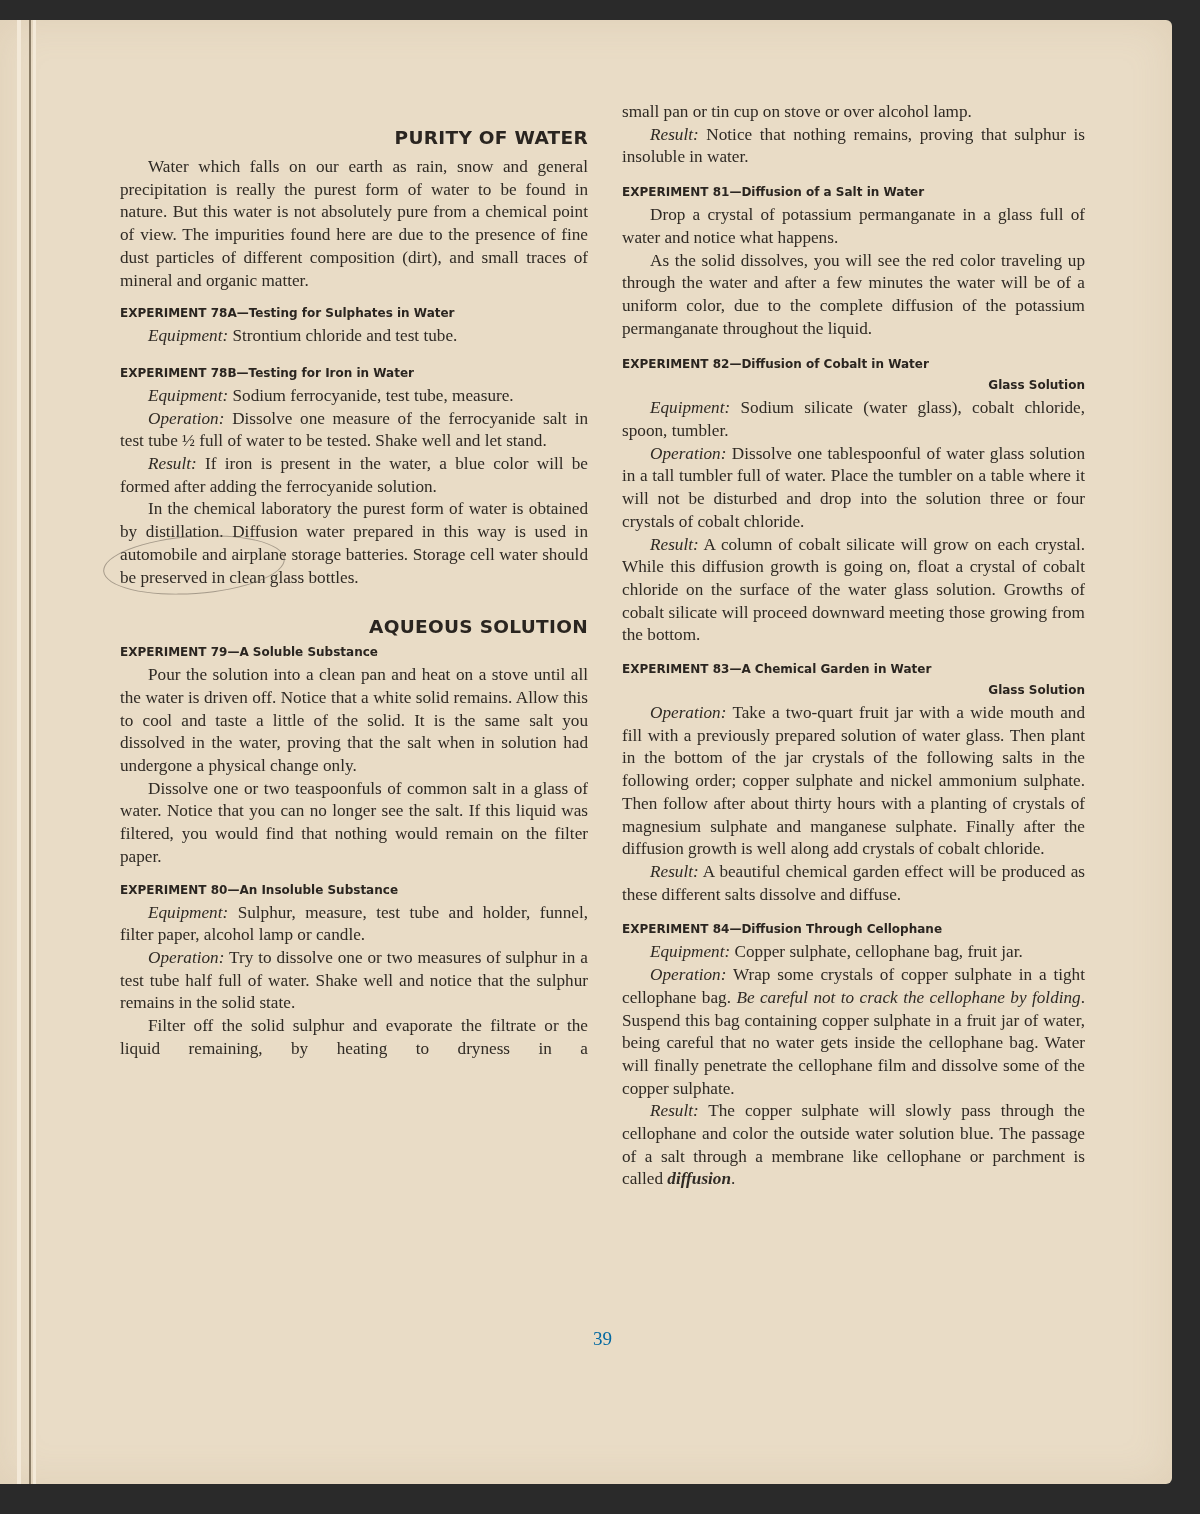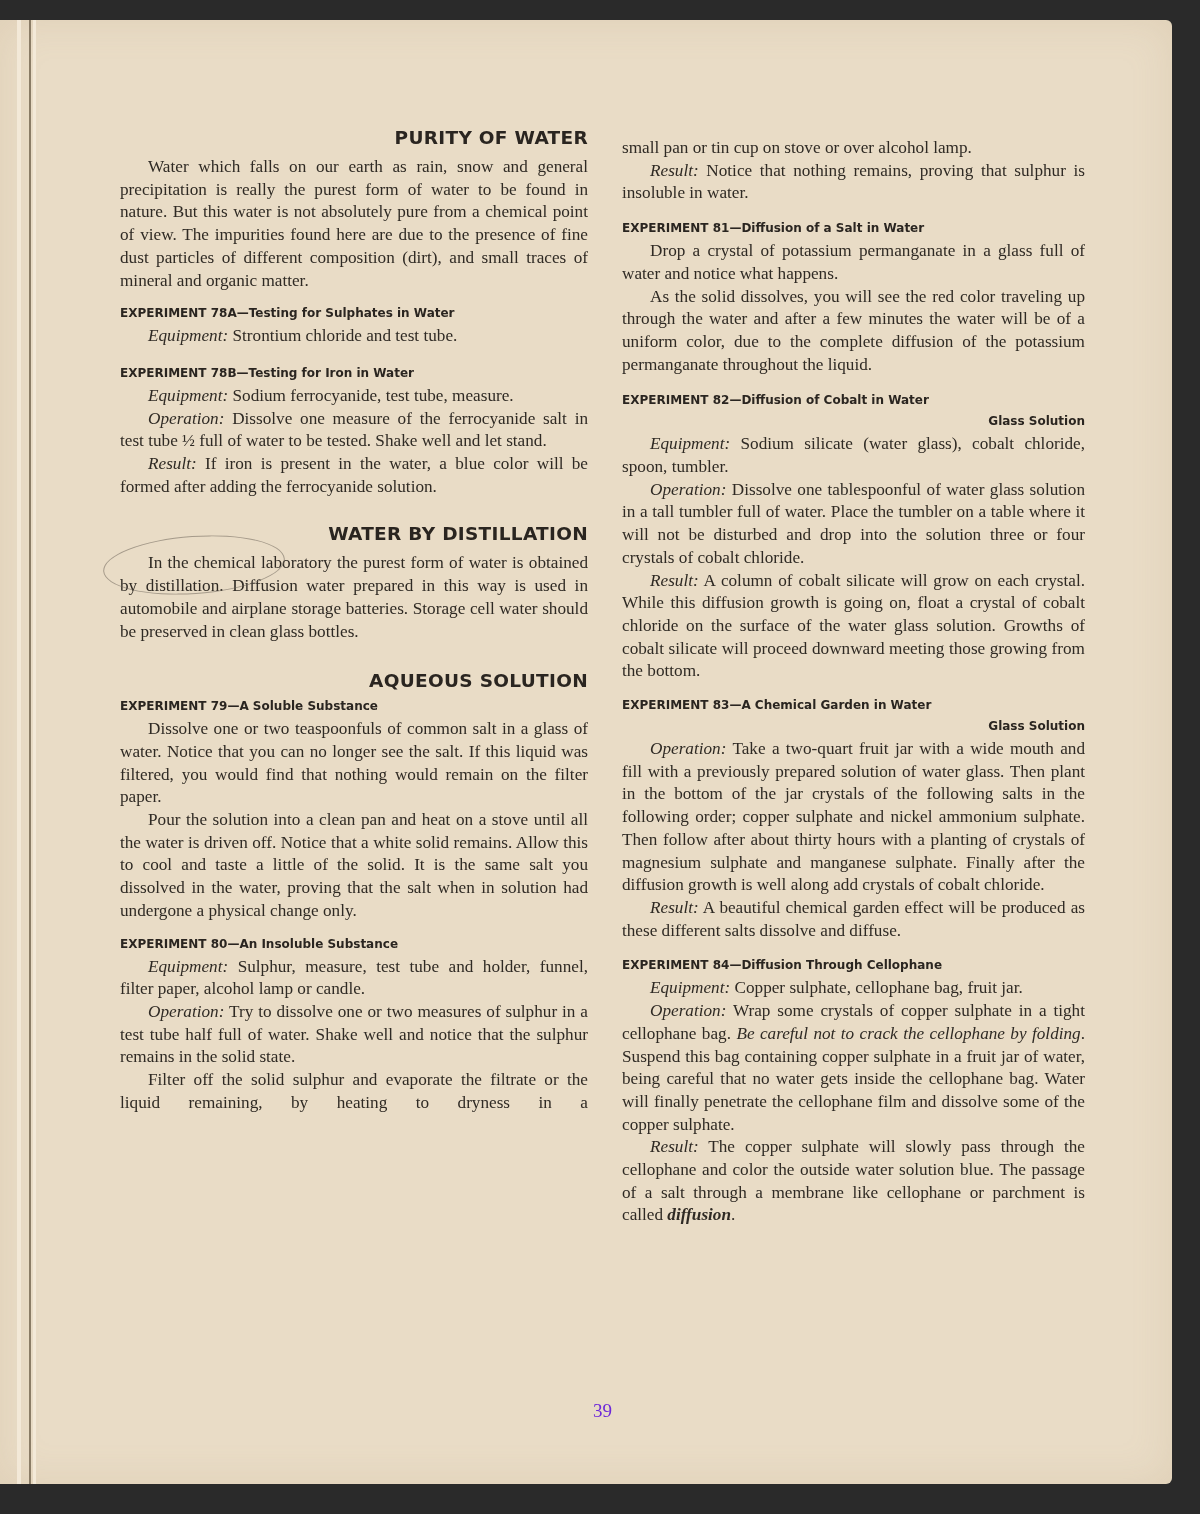--- a/index.html
+++ b/index.html
@@ -32,21 +32,21 @@
   }
   .col {
     position: absolute;
     color: #2f2a24;
     font-family: "Liberation Serif", "DejaVu Serif", serif;
     font-size: 17.2px;
     line-height: 22.7px;
     text-align: justify;
   }
   .col-left { left: 120px; top: 84px; width: 468px; }
-  .col-right { left: 622px; top: 81px; width: 463px; margin-top: 36px; }
+  .col-right { left: 622px; top: 81px; width: 463px; }
   .section-title {
     font-family: "DejaVu Sans", "Liberation Sans", sans-serif;
     font-weight: bold;
     font-size: 18.5px;
     letter-spacing: 0.3px;
     text-align: right;
     margin: 20px 0 6px 0;
     color: #2a2520;
     line-height: 24px;
   }
@@ -60,24 +60,24 @@
     color: #2a2520;
     text-align: left;
     white-space: nowrap;
   }
   .exp-title .sub { display: block; text-align: right; }
   p { margin: 0; text-indent: 28px; }
   p.noindent { text-indent: 0; }
   em.label { font-style: italic; }
   .page-number {
     position: absolute;
-    left: 593px; top: 1380px;
+    left: 593px; top: 1308px;
     font-family: "Liberation Serif", "DejaVu Serif", serif;
     font-size: 19px;
-    color: #6d28d9;
+    color: #0369a1;
   }
   .pencil-circle {
     position: absolute;
     left: 103px; top: 516px;
     width: 180px; height: 56px;
     border: 1.4px solid rgba(110,100,90,0.55);
     border-radius: 50% / 50%;
     transform: rotate(-4deg);
     pointer-events: none;
   }
@@ -95,28 +95,27 @@
     <p>Water which falls on our earth as rain, snow and general precipitation is really the purest form of water to be found in nature. But this water is not absolutely pure from a chemical point of view. The impurities found here are due to the presence of fine dust particles of different composition (dirt), and small traces of mineral and organic matter.</p>
 
     <div class="exp-title">EXPERIMENT 78A—Testing for Sulphates in Water</div>
     <p><em class="label">Equipment:</em><span> Strontium chloride and test tube.</span></p>
 
     <div class="exp-title" style="margin-top:14px">EXPERIMENT 78B—Testing for Iron in Water</div>
     <p><em class="label">Equipment:</em><span> Sodium ferrocyanide, test tube, measure.</span></p>
     <p><em class="label">Operation:</em><span> Dissolve one measure of the ferrocyanide salt in test tube ½ full of water to be tested. Shake well and let stand.</span></p>
     <p><em class="label">Result:</em><span> If iron is present in the water, a blue color will be formed after adding the ferrocyanide solution.</span></p>
 
-    <div class="section-title" style="margin-top:24px">WATER BY DISTILLATION</div>
     <p>In the chemical laboratory the purest form of water is obtained by distillation. Diffusion water prepared in this way is used in automobile and airplane storage batteries. Storage cell water should be preserved in clean glass bottles.</p>
 
     <div class="section-title" style="margin-top:26px;margin-bottom:2px">AQUEOUS SOLUTION</div>
 
     <div class="exp-title" style="margin-top:2px">EXPERIMENT 79—A Soluble Substance</div>
+    <p>Pour the solution into a clean pan and heat on a stove until all the water is driven off. Notice that a white solid remains. Allow this to cool and taste a little of the solid. It is the same salt you dissolved in the water, proving that the salt when in solution had undergone a physical change only.</p>
     <p>Dissolve one or two teaspoonfuls of common salt in a glass of water. Notice that you can no longer see the salt. If this liquid was filtered, you would find that nothing would remain on the filter paper.</p>
-    <p>Pour the solution into a clean pan and heat on a stove until all the water is driven off. Notice that a white solid remains. Allow this to cool and taste a little of the solid. It is the same salt you dissolved in the water, proving that the salt when in solution had undergone a physical change only.</p>
 
     <div class="exp-title">EXPERIMENT 80—An Insoluble Substance</div>
     <p><em class="label">Equipment:</em><span> Sulphur, measure, test tube and holder, funnel, filter paper, alcohol lamp or candle.</span></p>
     <p><em class="label">Operation:</em><span> Try to dissolve one or two measures of sulphur in a test tube half full of water. Shake well and notice that the sulphur remains in the solid state.</span></p>
     <p style="text-align-last: justify;">Filter off the solid sulphur and evaporate the filtrate or the liquid remaining, by heating to dryness in a</p>
   </div>
 
   <div class="col col-right">
     <p class="noindent">small pan or tin cup on stove or over alcohol lamp.</p>
     <p><em class="label">Result:</em><span> Notice that nothing remains, proving that sulphur is insoluble in water.</span></p>

